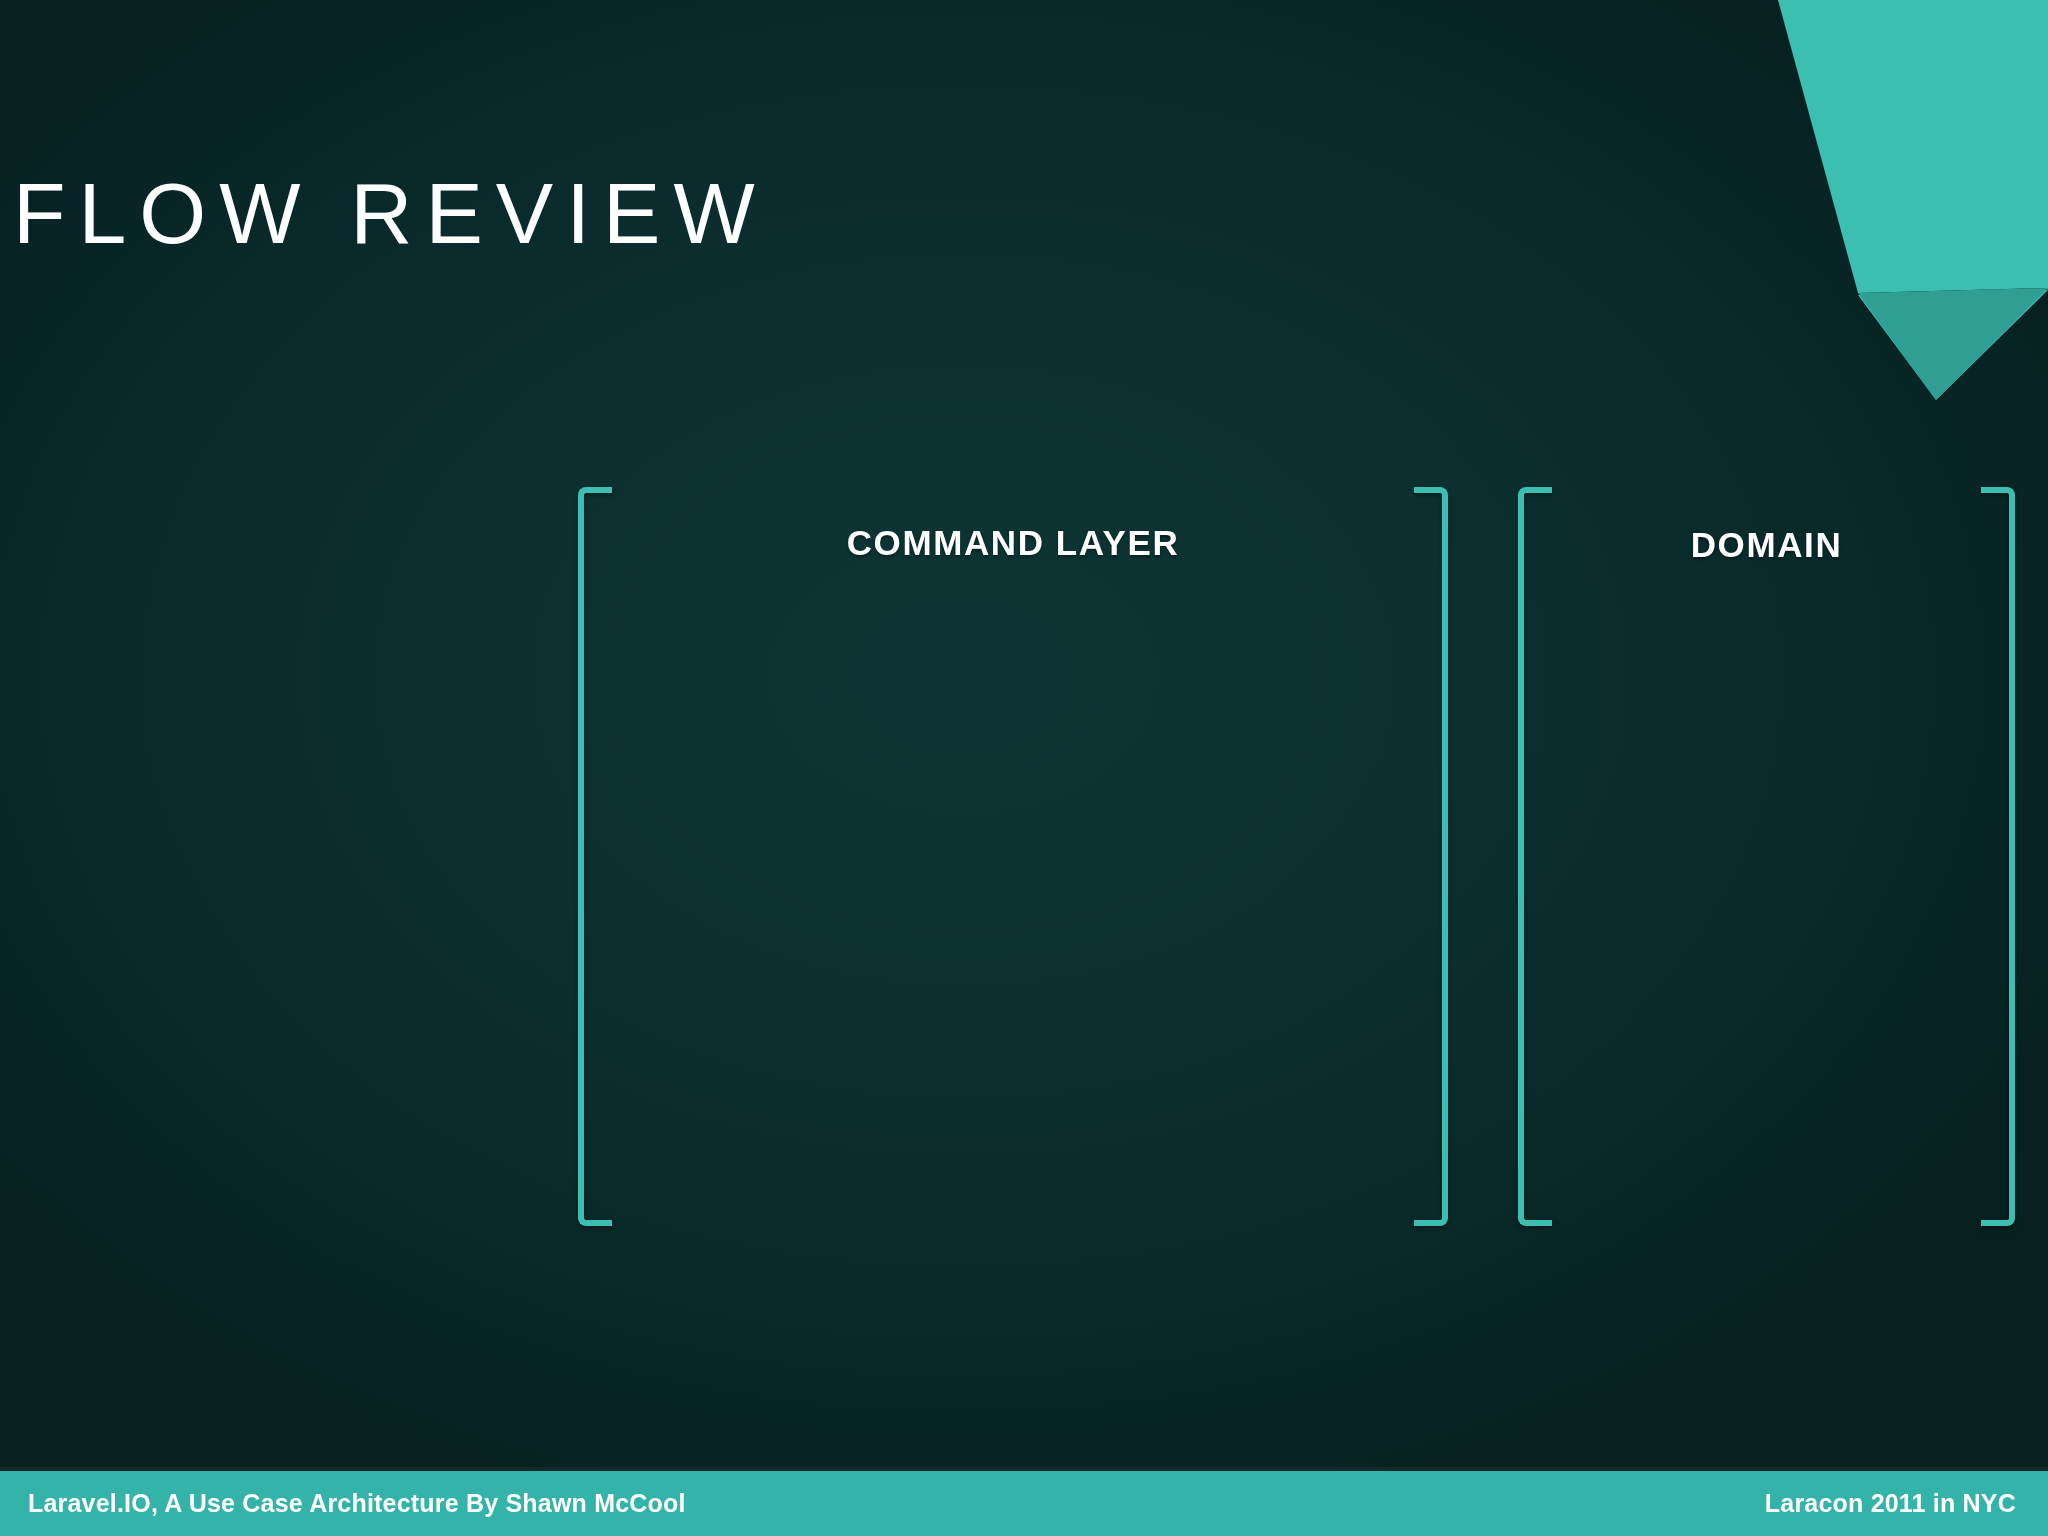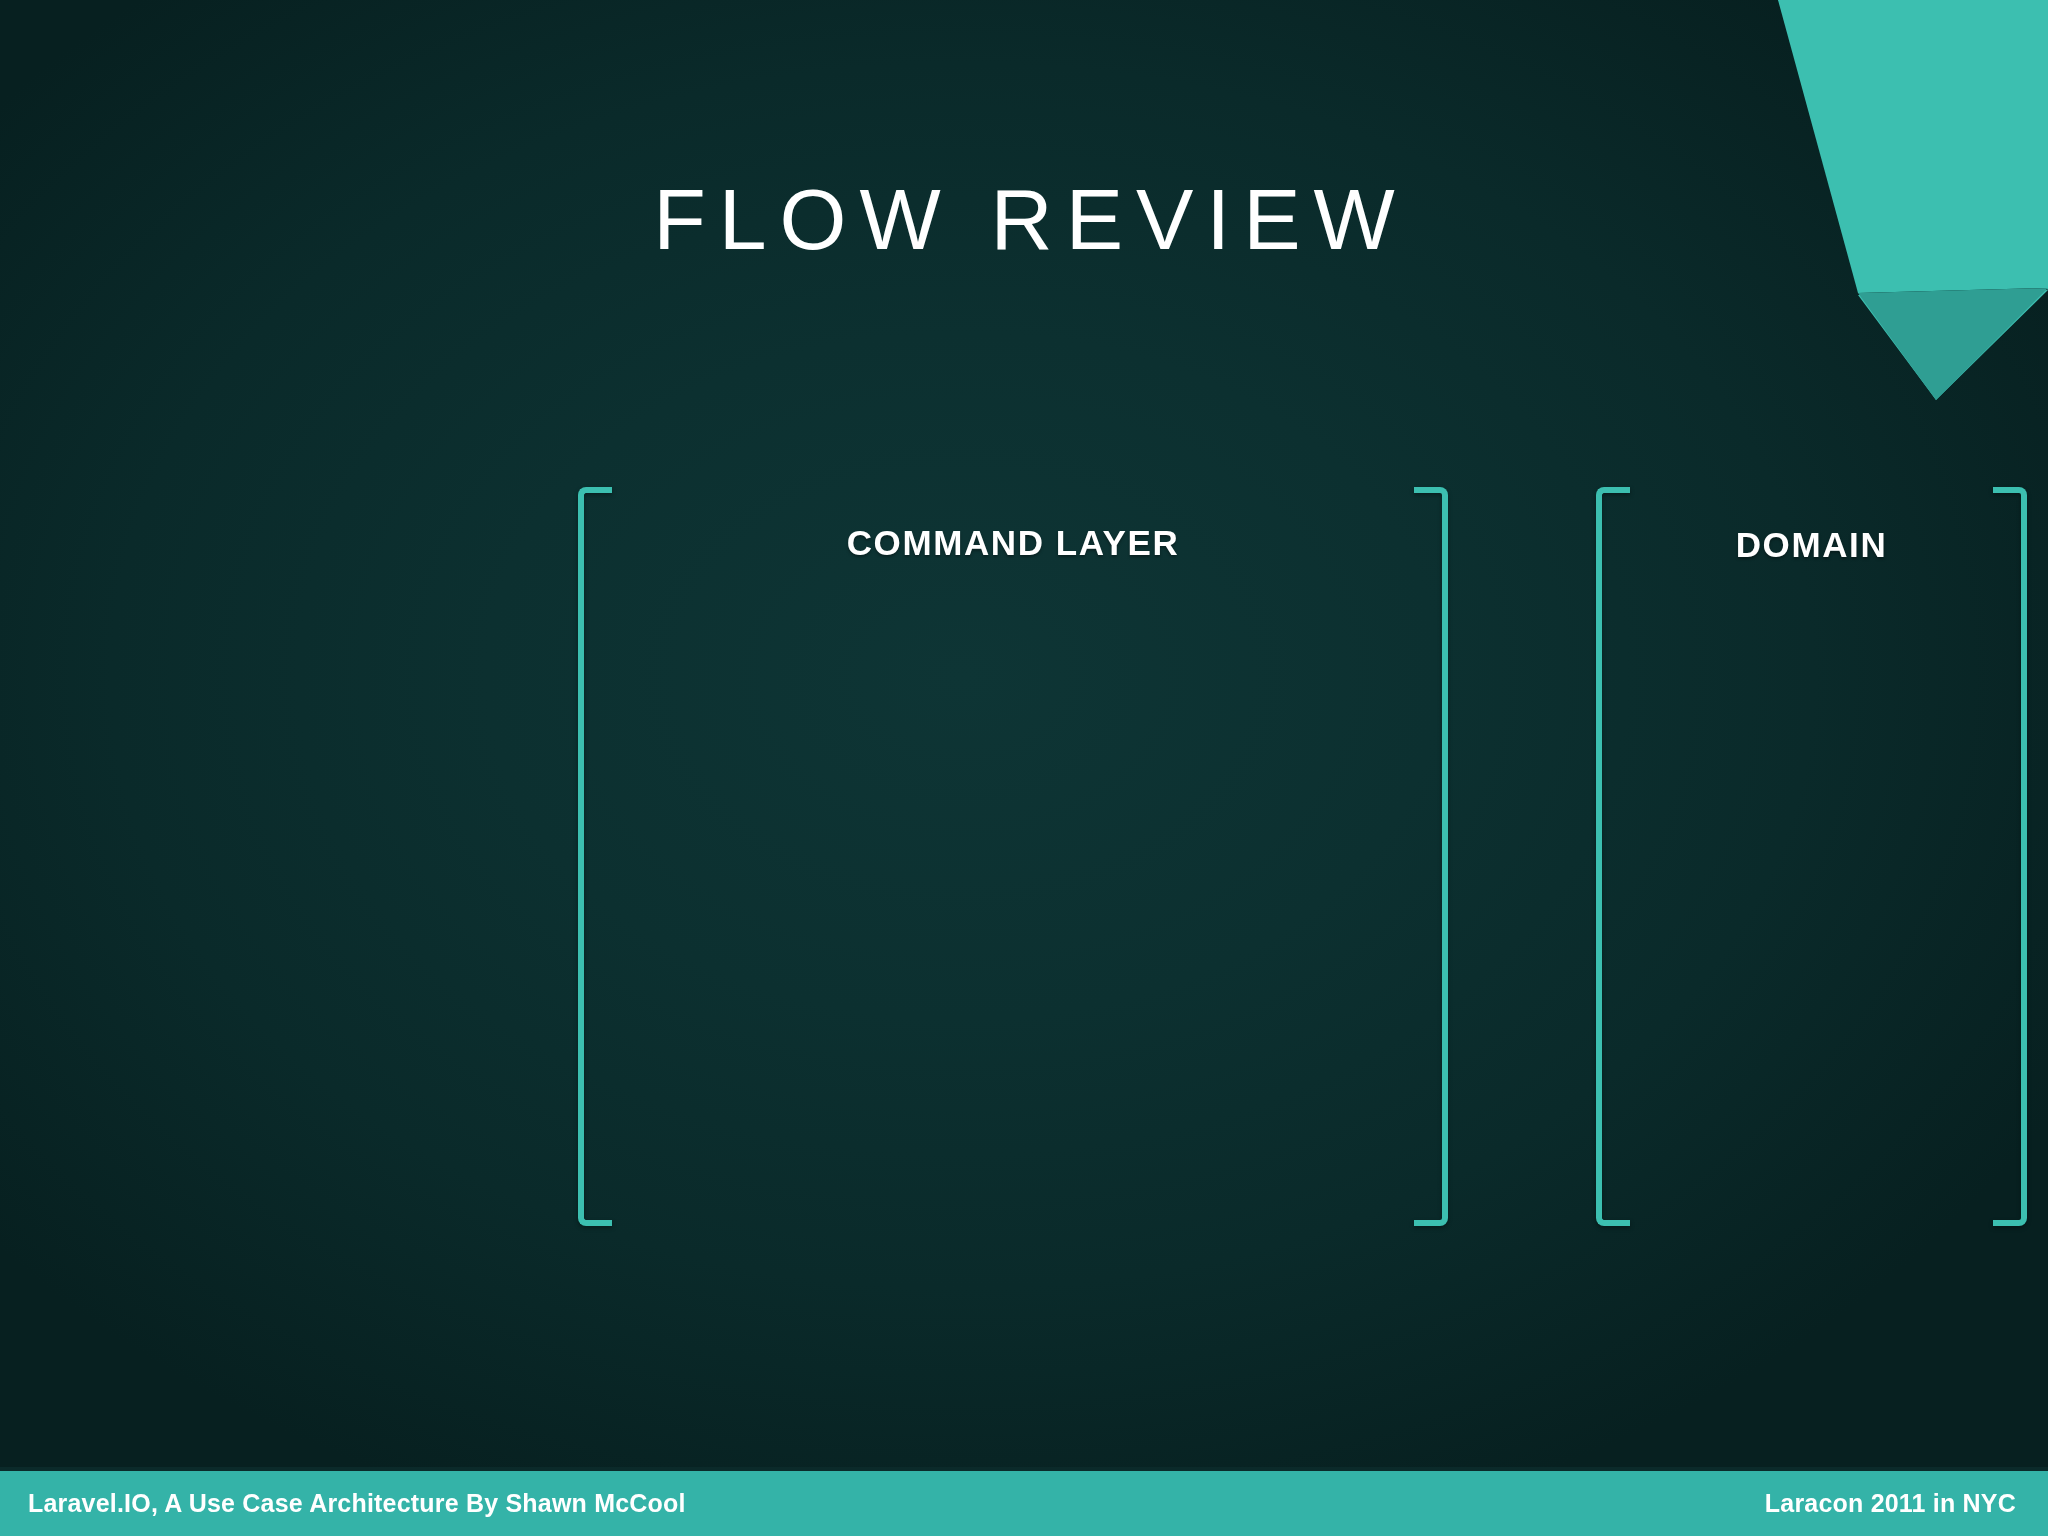--- a/index.html
+++ b/index.html
@@ -30,24 +30,23 @@
     right: 0;
     width: 520px;
     height: 400px;
     pointer-events: none;
   }
   .corner-wrap svg { display: block; }
 
   
   .title {
     position: absolute;
-    top: 176px;
+    top: 170px;
     left: 0;
     width: 100%;
-    text-align: center;
     color: #ffffff;
     font-family: "Liberation Sans", sans-serif;
     font-weight: 300;
     font-size: 86px;
     letter-spacing: 13px;
     line-height: 1;
     text-indent: 13px;
     white-space: nowrap;
     -webkit-text-stroke: 0.1px rgba(255,255,255,0.15);
   }
@@ -195,21 +194,21 @@
 
 
     <div class="column" style="left:578px; width:870px;">
       <div class="bracket left"></div>
       <div class="bracket right"></div>
       <div class="col-label" style="top:31px;">
         <div>COMMAND LAYER</div>
       </div>
     </div>
 
-    <div class="column" style="left:1596px; width:431px;">
+    <div class="column" style="left:1518px; width:497px;">
       <div class="bracket left"></div>
       <div class="bracket right"></div>
       <div class="col-label" style="top:33px;">
         <div>DOMAIN</div>
       </div>
     </div>
 
   </div>
 
   <div class="footer">

